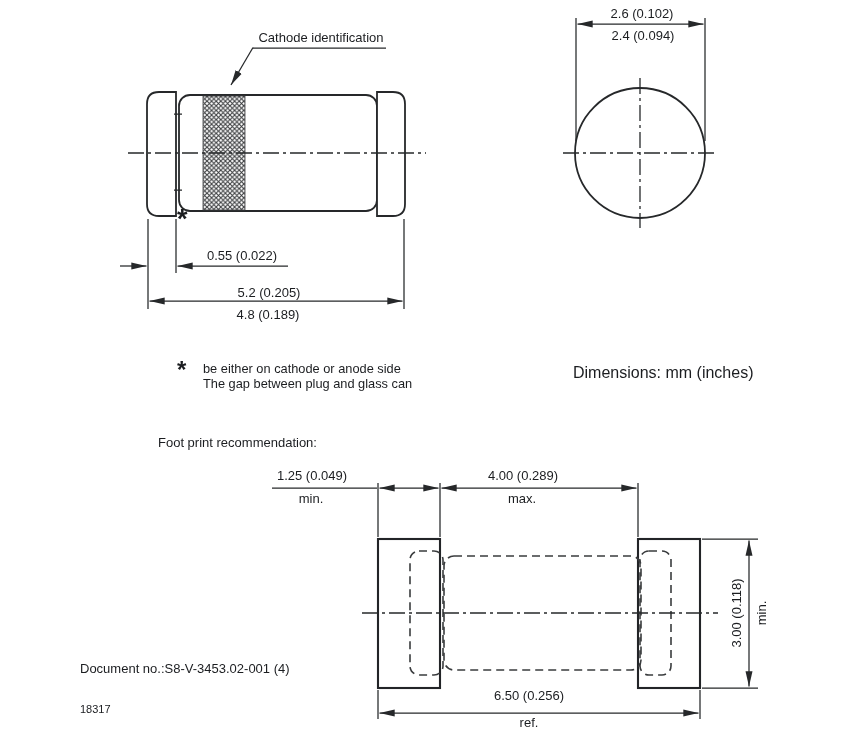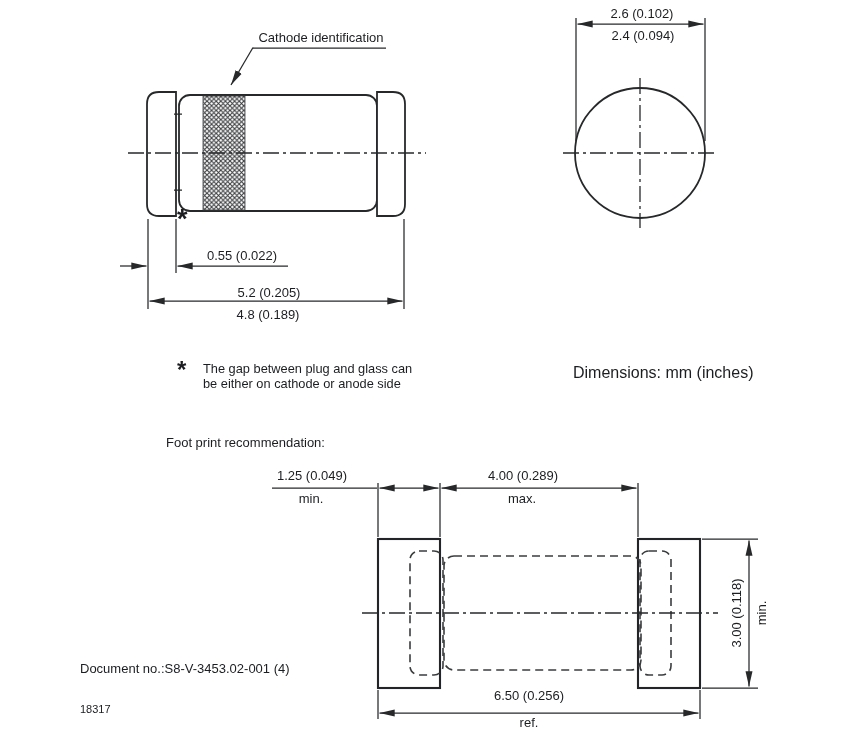--- a/index.html
+++ b/index.html
@@ -101,27 +101,27 @@
 
   <div class="lbl ctr" style="left:242px; top:249px;">0.55 (0.022)</div>
   <div class="lbl ctr" style="left:269px; top:286px;">5.2 (0.205)</div>
   <div class="lbl ctr" style="left:268px; top:308px;">4.8 (0.189)</div>
 
   <div class="lbl ctr" style="left:642px; top:7px;text-align:right;">2.6 (0.102)</div>
   <div class="lbl ctr" style="left:643px; top:29px;">2.4 (0.094)</div>
 
   <div class="lbl star" style="left:177px; top:358px; font-size:24px;">*</div>
   <div class="lbl note" style="left:203px; top:361px;">
+    <div>be either on cathode or anode side</div>
     <div>The gap between plug and glass can</div>
-    <div>be either on cathode or anode side</div>
   </div>
 
   <div class="lbl units" style="left:573px; top:364px;">Dimensions: mm (inches)</div>
 
-  <div class="lbl" style="left:158px; top:436px;margin-left:8px;">Foot print recommendation:</div>
+  <div class="lbl" style="left:158px; top:436px;">Foot print recommendation:</div>
 
   <div class="lbl ctr" style="left:312px; top:469px;">1.25 (0.049)</div>
   <div class="lbl ctr" style="left:311px; top:492px;">min.</div>
   <div class="lbl ctr" style="left:523px; top:469px;">4.00 (0.289)</div>
   <div class="lbl ctr" style="left:522px; top:492px;">max.</div>
   <div class="lbl ctr" style="left:529px; top:689px;">6.50 (0.256)</div>
   <div class="lbl ctr" style="left:529px; top:716px;">ref.</div>
   <div class="lbl rot" style="left:737px; top:613px;">3.00 (0.118)</div>
   <div class="lbl rot" style="left:762px; top:613px;">min.</div>
 

